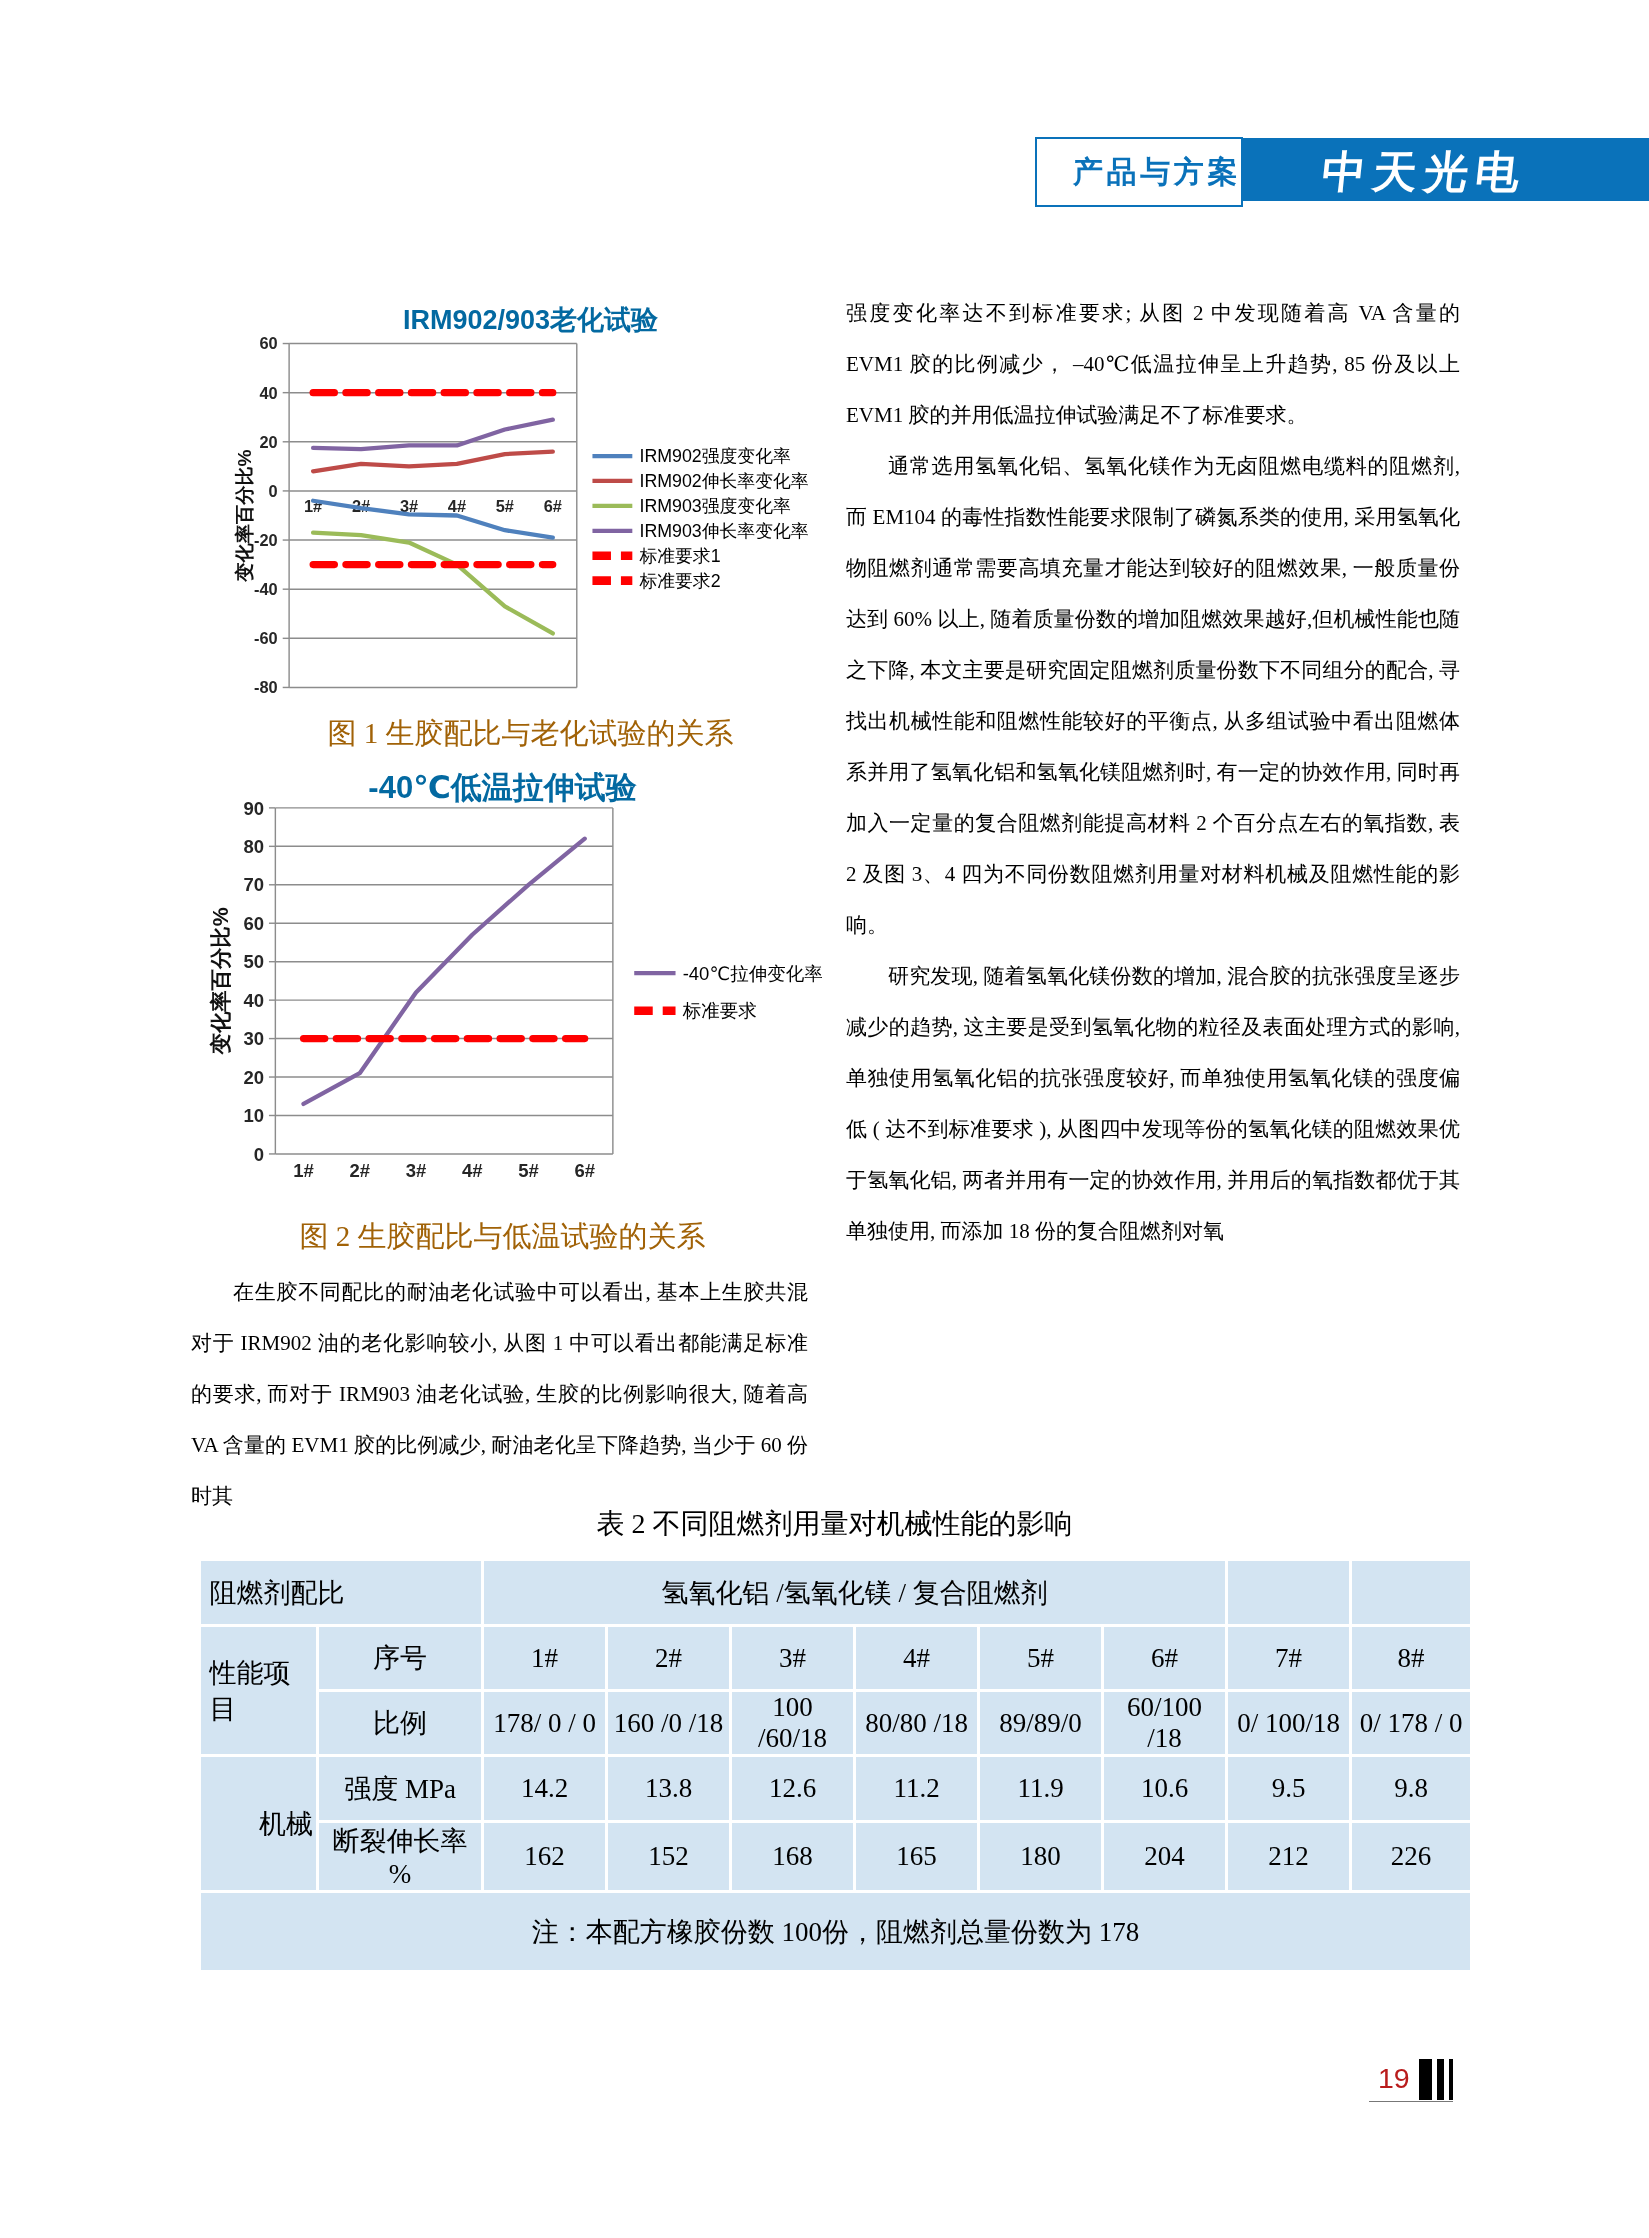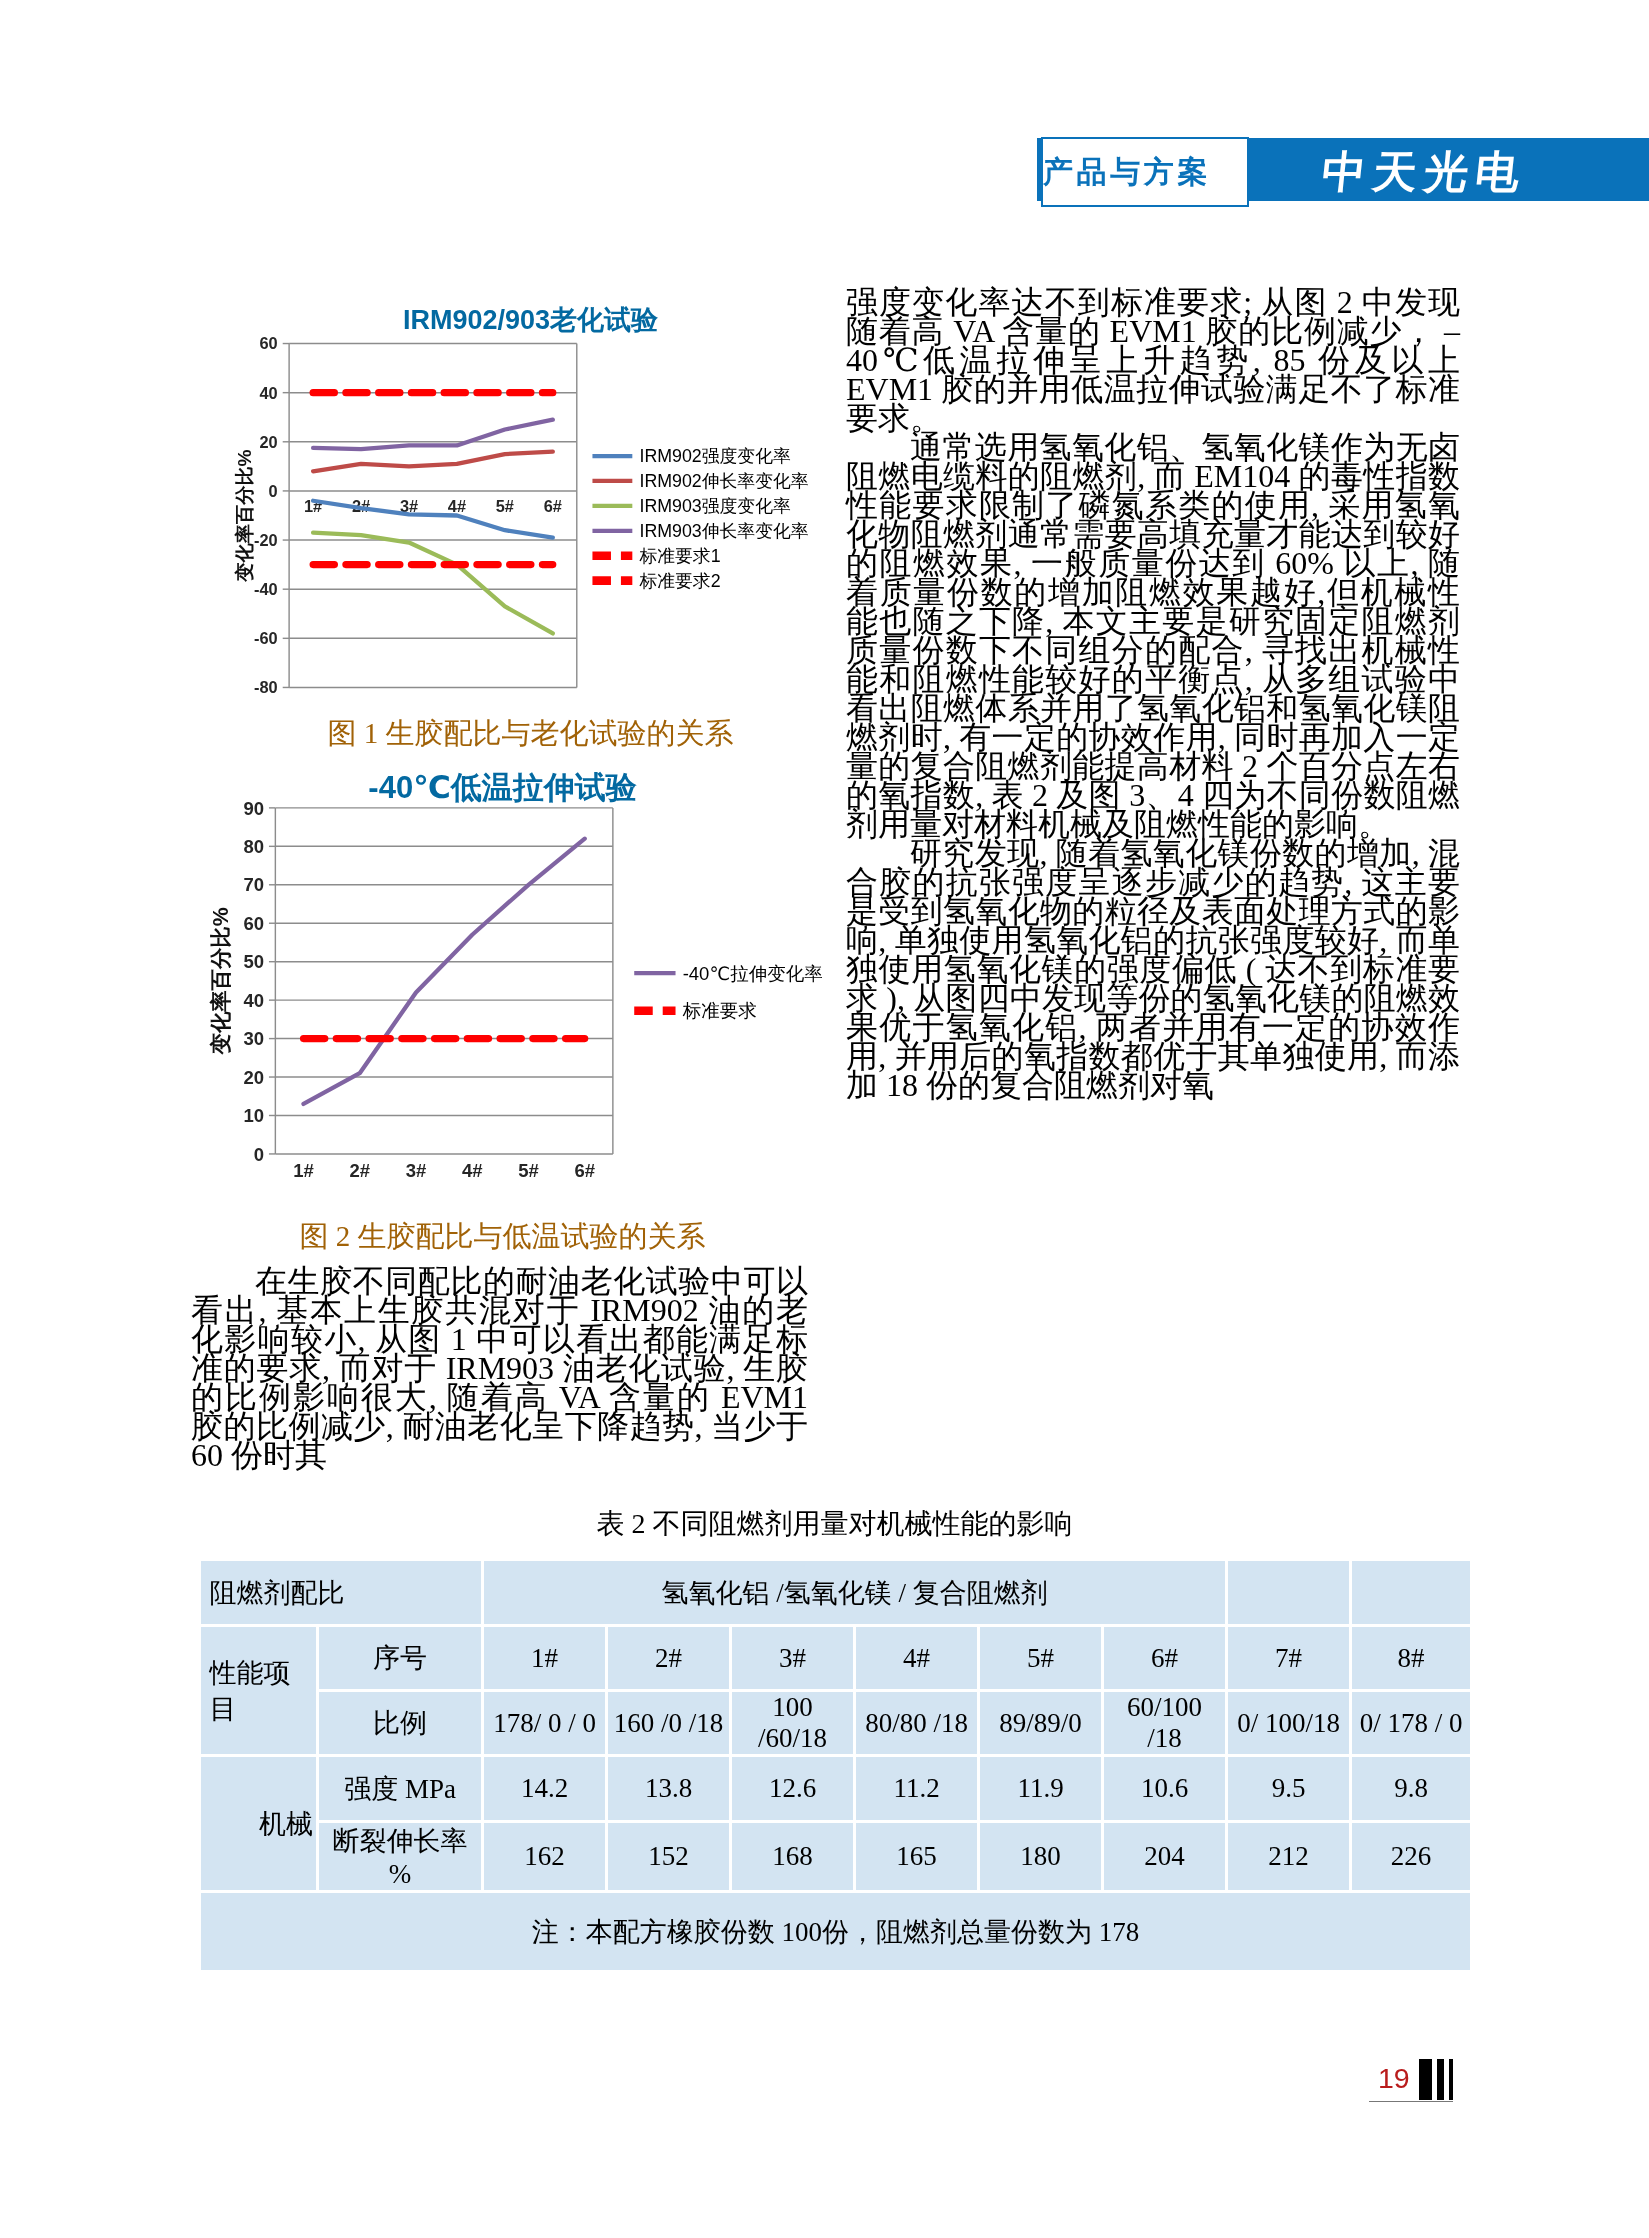--- a/index.html
+++ b/index.html
@@ -3,39 +3,39 @@
 <meta charset="utf-8">
 <style>
   html,body{margin:0;padding:0;}
   body{
     width:1649px;height:2239px;position:relative;background:#ffffff;
     font-family:"Liberation Serif","DejaVu Serif",serif;color:#000;overflow:hidden;
   }
   
   .hdr-bar{position:absolute;left:1037px;top:138px;width:613px;height:63px;background:#0a72ba;}
   .hdr-box{position:absolute;left:1035px;top:137px;width:204px;height:66px;background:#ffffff;
-    border:2.1px solid #0a72ba;display:flex;align-items:center;justify-content:flex-start;margin-left:6px;}
+    border:2.1px solid #0a72ba;display:flex;align-items:center;justify-content:flex-end;}
   .hdr-box span{font-family:"Liberation Sans","DejaVu Sans",sans-serif;font-weight:700;
     font-size:30px;color:#0a72ba;letter-spacing:3.6px;}
   .brand{position:absolute;left:1322px;top:143px;width:257px;font-size:44px;font-weight:700;
     color:#ffffff;letter-spacing:7.1px;transform:skewX(-6deg);font-family:"Liberation Serif",serif;}
   
   .chart-title{position:absolute;text-align:center;font-family:"Liberation Sans","DejaVu Sans",sans-serif;
     font-weight:700;color:#0369a1;}
   #fig1-title{left:235px;top:302px;width:591px;font-size:27px;}
   #fig2-title{left:207px;top:767px;width:591px;font-size:31px;}
   .fig-caption{position:absolute;text-align:center;font-size:29px;color:#a16207;}
   #fig1-caption{left:235px;top:714px;width:591px;}
   #fig2-caption{left:207px;top:1217px;width:591px;}
   svg{position:absolute;overflow:visible;}
   #fig1-svg{left:235px;top:299px;}
   #fig2-svg{left:207px;top:784px;}
   svg text{font-family:"Liberation Sans","DejaVu Sans",sans-serif;}
   
-  .body-text{font-size:32px;line-height:29px;text-align:justify;}
+  .body-text{font-size:21px;line-height:51px;text-align:justify;}
   .indent{text-indent:2em;}
   #right-col{position:absolute;left:846px;top:288px;width:614px;}
   #right-col p{margin:0;}
   #right-col h2{font-size:31px;line-height:61px;font-weight:700;margin:10px 0 4.3px 0;text-align:justify;}
   #left-para{position:absolute;left:191px;top:1267px;width:617px;}
   #left-para p{margin:0;}
   
   #table-caption{position:absolute;left:198px;top:1505px;width:1273px;text-align:center;font-size:28px;}
   #data-table{position:absolute;left:198px;top:1558px;width:1273px;border-collapse:collapse;
     table-layout:fixed;font-size:27px;}

